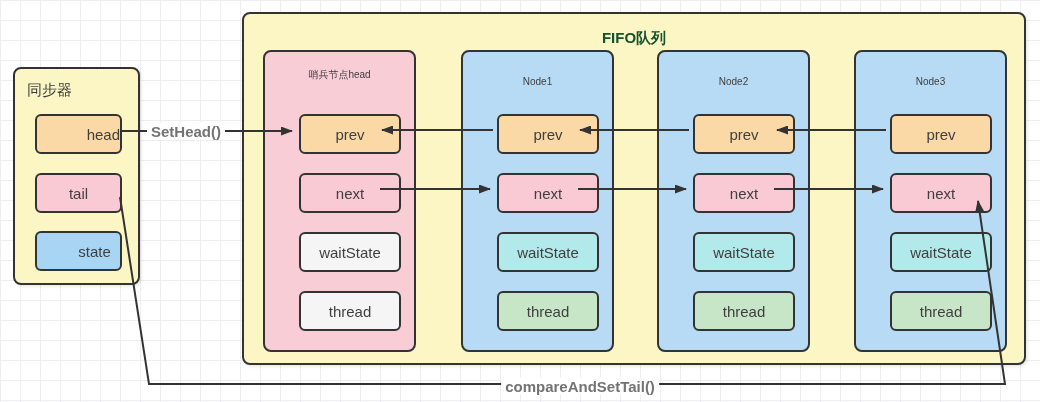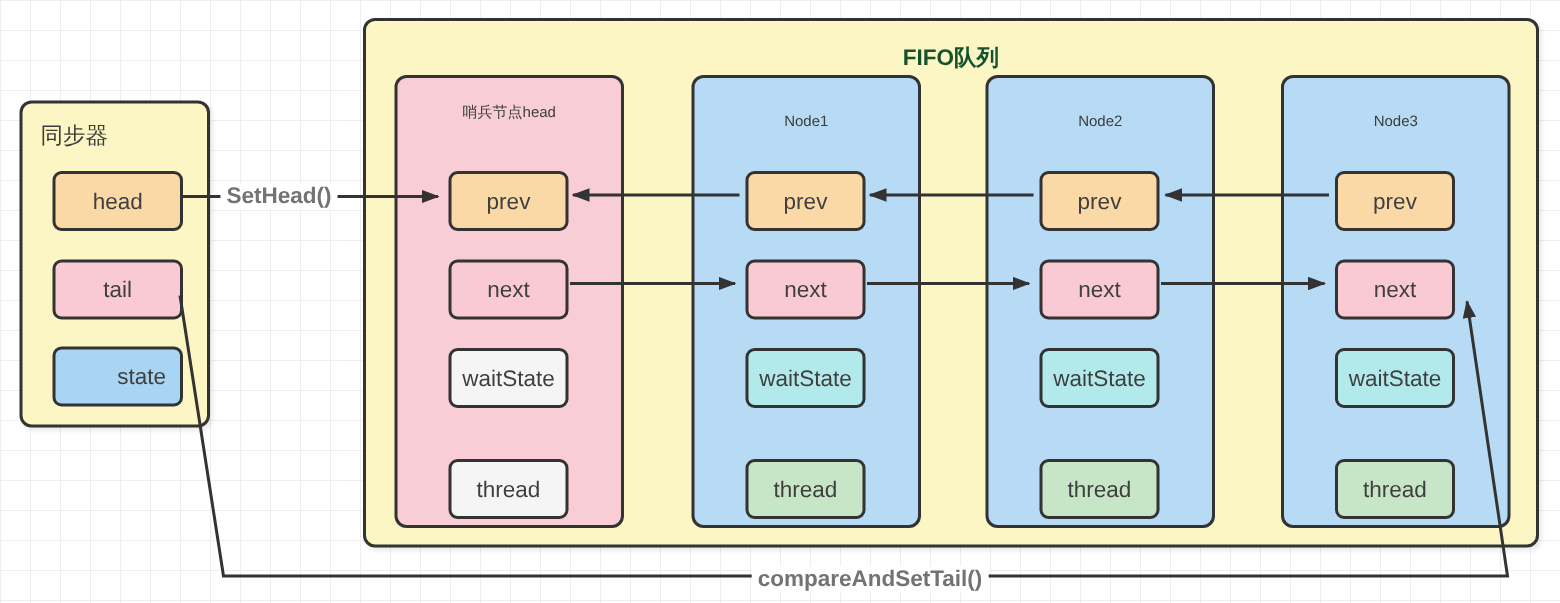--- a/index.html
+++ b/index.html
@@ -40,43 +40,43 @@
   }
   .node-sentinel { background:#F9CDD6; }
   .node-blue { background:#B7DBF4; }
   .node-title { text-align:center; font-size:10px; color:#3d3d3d; }
   .node-sentinel .node-title { margin-top:16px; }
   .node-blue .node-title { margin-top:24px; }
 
   
   .field {
     position:absolute;
-    width:80px; height:40px;
+    width:102px; height:40px;
     border:2px solid #333333; border-radius:6px;
     display:flex; align-items:center; justify-content:center;
     font-size:15px; color:#3f3f3f;
   }
   .sync-box .field { left:20px; width:87px; }
   .node .field { left:34px; }
 
   .f-orange { background:#FAD9A6; }
   .f-pink   { background:#FACAD4; }
   .f-blue   { background:#A8D5F3; }
   .f-cyan   { background:#B2EAEB; }
   .f-green  { background:#C7E5C7; }
   .f-white  { background:#F5F5F5; }
 
   
   .slot-1 { top:62px; }
   .slot-2 { top:121px; }
   .slot-3 { top:180px; }
-  .slot-4 { top:254px; }
-
-  
-  .s-slot-1 { top:45px; }
+  .slot-4 { top:239px; }
+
+  
+  .s-slot-1 { top:45px;justify-content:flex-end; }
   .s-slot-2 { top:104px; }
   .s-slot-3 { top:162px;padding-left:32px; }
 
   
   .wires { position:absolute; left:0; top:0; width:1040px; height:402px; z-index:5; pointer-events:none; }
 
   
   .wire-label {
     position:absolute; z-index:6;
     font-size:15px; font-weight:bold; color:#737373;

